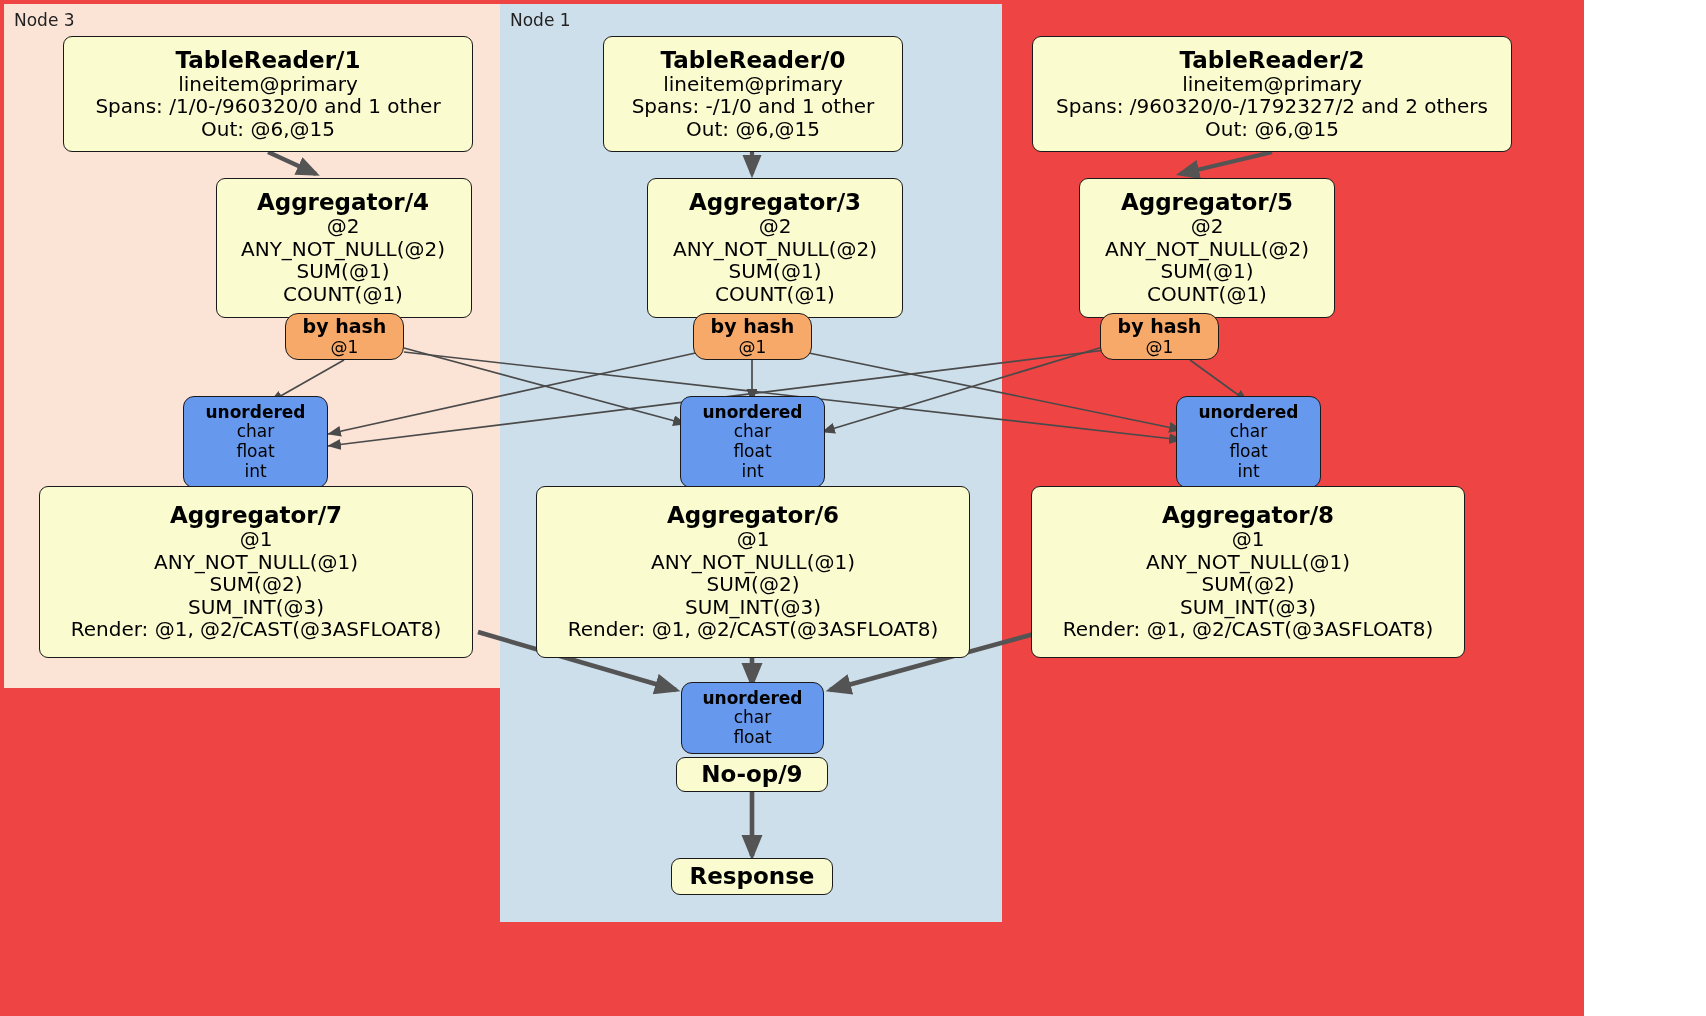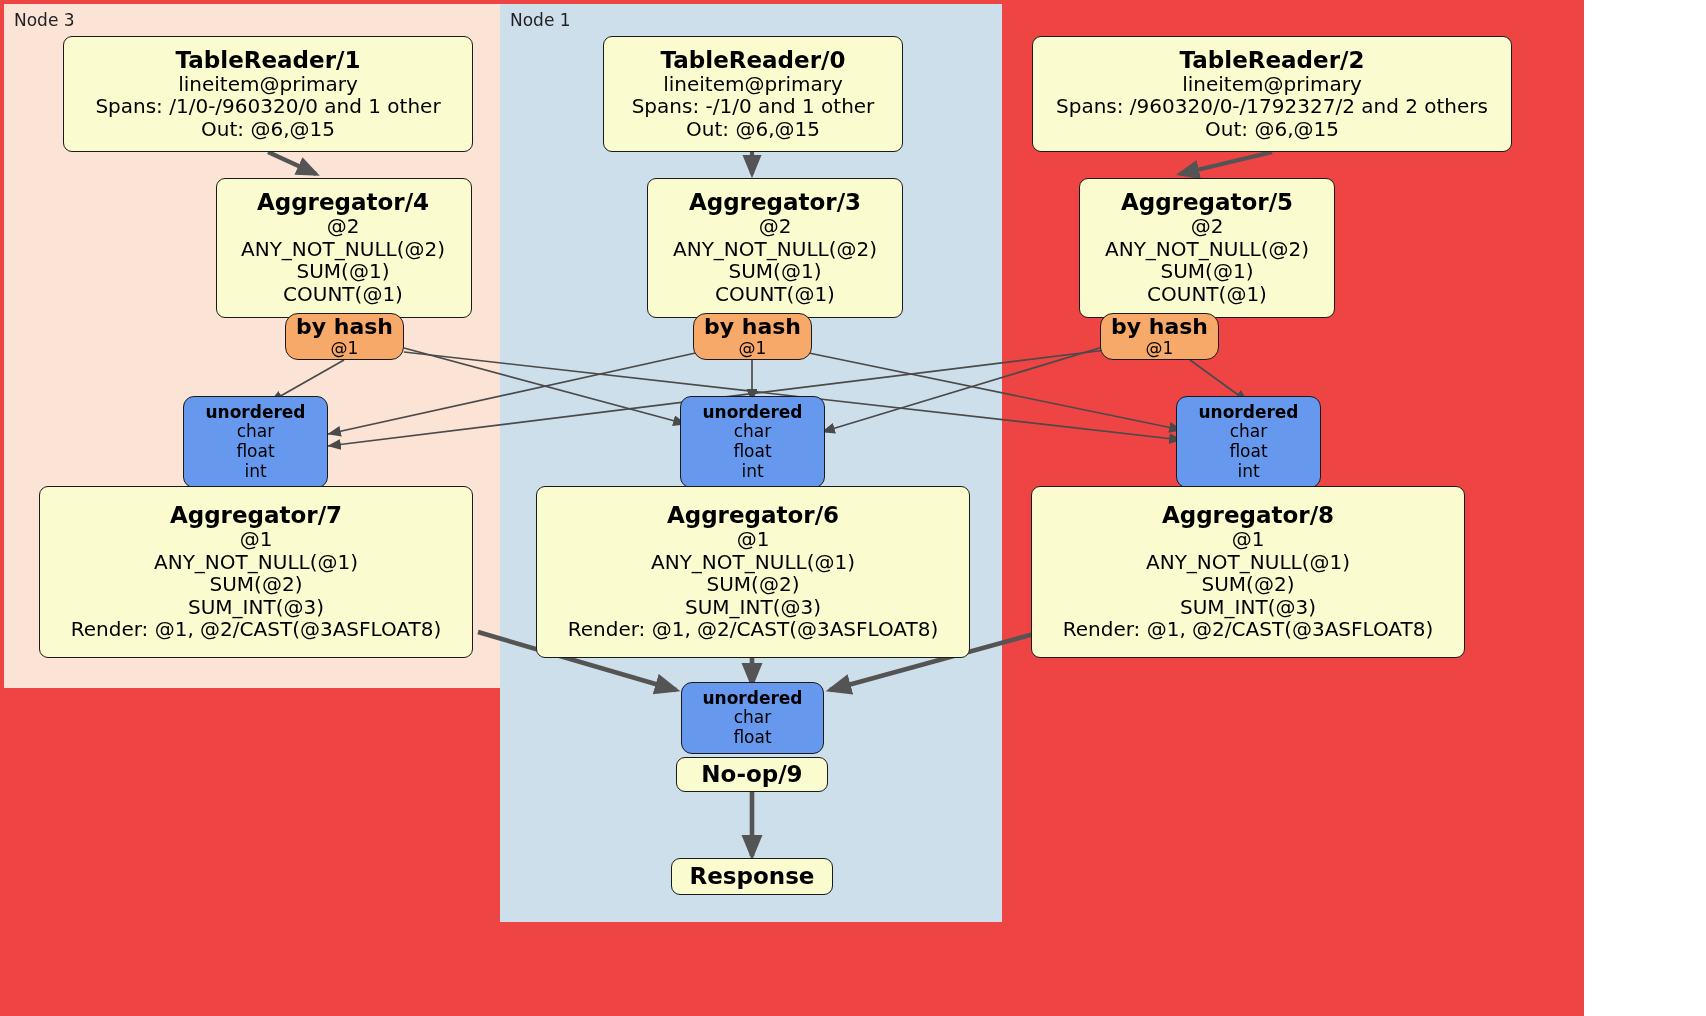--- a/index.html
+++ b/index.html
@@ -19,21 +19,21 @@
   }
   .proc .ttl{font-weight:bold;font-size:23px;letter-spacing:0px;white-space:nowrap;}
   .proc .ln{font-size:20px;white-space:nowrap;}
 
   .router{
     position:absolute;box-sizing:border-box;
     background:#f7a96a;border:1.6px solid #1a1a1a;border-radius:13px;
     text-align:center;color:#000;line-height:1.12;
     display:flex;flex-direction:column;justify-content:center;align-items:center;
   }
-  .router .ttl{font-weight:bold;font-size:22px;white-space:nowrap;}
+  .router .ttl{font-weight:bold;font-size:19px;white-space:nowrap;}
   .router .ln{font-size:17px;white-space:nowrap;}
 
   .sync{
     position:absolute;box-sizing:border-box;
     background:#6699ee;border:1.6px solid #1a1a1a;border-radius:11px;
     text-align:center;color:#000;line-height:1.15;
     display:flex;flex-direction:column;justify-content:center;align-items:center;
   }
   .sync .ttl{font-weight:bold;font-size:17px;white-space:nowrap;}
   .sync .ln{font-size:17px;white-space:nowrap;}

